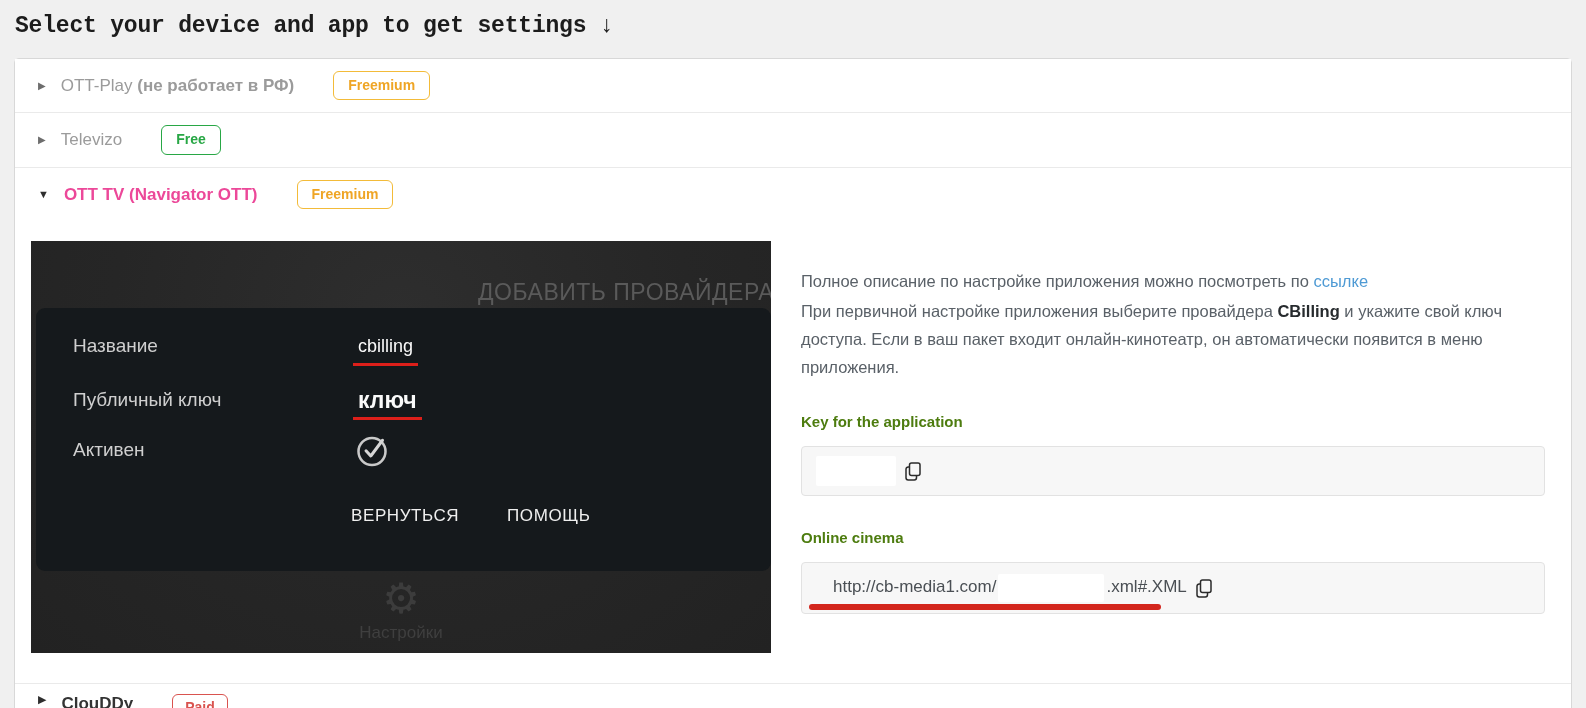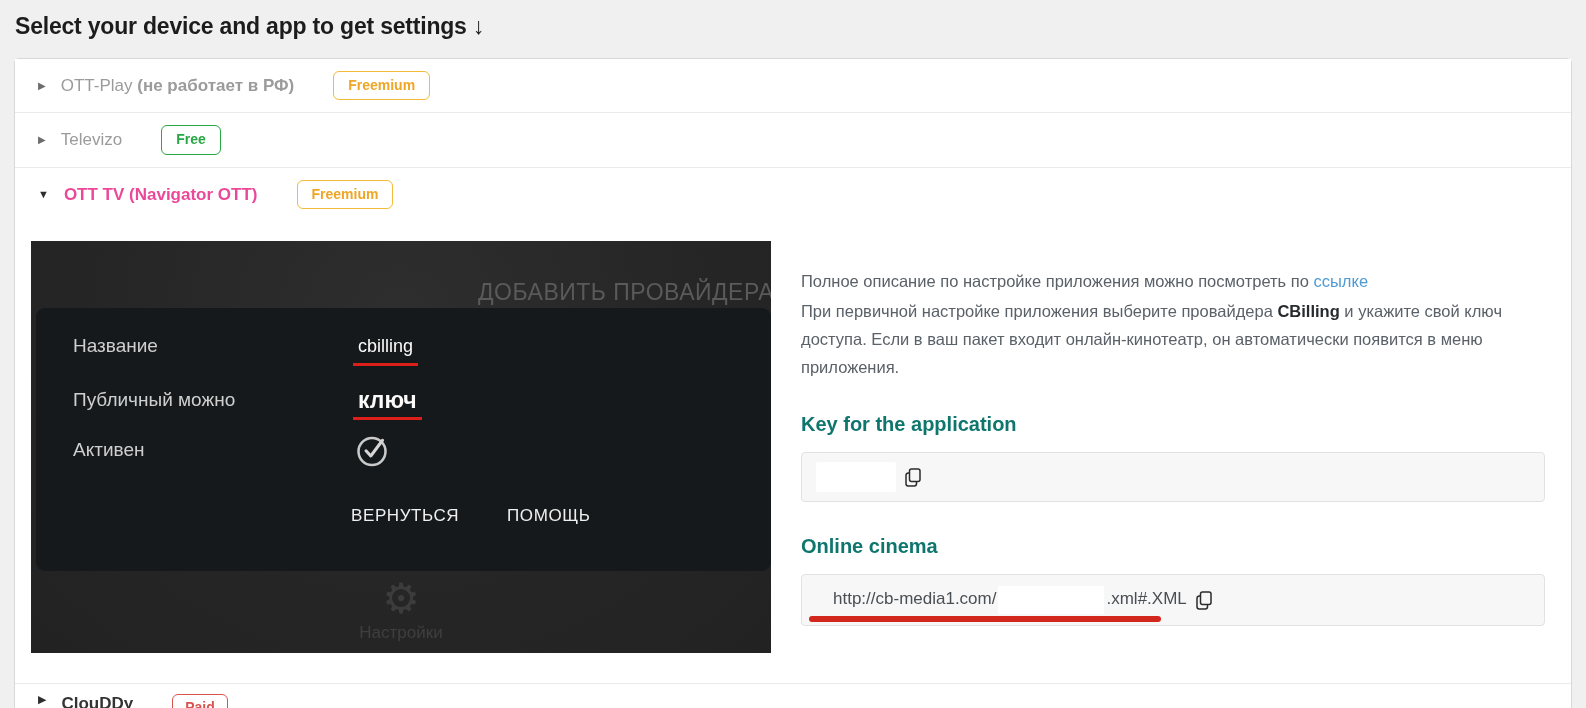--- a/index.html
+++ b/index.html
@@ -1,19 +1,19 @@
 <!DOCTYPE html>
 <html><head>
 <meta charset="utf-8">
 <style>
   * { margin:0; padding:0; box-sizing:border-box; }
   html,body { width:1586px; height:708px; overflow:hidden; }
   body { background:#f0f0f0; font-family:"Liberation Sans", sans-serif; position:relative; }
 
-  .page-title { padding:13px 4px 0 15px; font-size:23px; font-weight:700; color:#1c1c1c; letter-spacing:-0.2px; }
+  .page-title { padding:13px 4px 0 15px; font-size:23px; font-weight:700; color:#1c1c1c; letter-spacing:-0.2px;font-family:Liberation Mono, monospace; }
 
   .accordion { position:absolute; top:58px; left:14px; right:14px; background:#fff;
                border:1px solid #d8d8d8; border-radius:5px 5px 0 0; }
 
   .acc-row { display:flex; align-items:center; padding:0 23px; background:#fff; }
   .acc-row + .acc-row, .acc-sep { border-top:1px solid #eaeaea; }
   .row-h53 { height:53px; }
   .row-h55 { height:55px; }
   .row-h54 { height:54px; border-top:1px solid #eaeaea; }
   .row-last { height:40px; border-top:1px solid #eaeaea; align-items:flex-start; padding-top:10px; }
@@ -54,21 +54,21 @@
   .shot-footer { position:absolute; left:0; right:0; top:336px; text-align:center; }
   .gear { font-family:"DejaVu Sans", sans-serif; font-size:42px; color:#3c3c3c; line-height:44px; display:block; }
   .shot-footer-label { font-size:17px; color:#3f3f3f; margin-top:2px; }
 
   
   .instructions { flex:1; margin-left:30px; min-width:0; }
   .para { font-size:16.5px; line-height:28px; color:#5a6168; margin-top:2px; }
   .para b { color:#272b2e; }
   .para2 { margin-top:26px; }
   .link { color:#4e9ad4; cursor:pointer; }
-  .field-title { font-size:20px; font-weight:700; color:#0f766e; }
+  .field-title { font-size:15px; font-weight:700; color:#4d7c0f; }
   .t-key { margin-top:32px; } .t-cinema { margin-top:33px; }
   .value-box { position:relative; margin-top:16px; height:50px; background:#f7f7f7;
                border:1px solid #e2e2e2; border-radius:4px; display:flex; align-items:center; padding-left:14px; }
   .value-box.cinema { height:52px; padding-left:31px; }
   .redacted { background:#fff; border-radius:2px; }
   .redact-key { width:80px; height:30px; }
   .redact-url { display:inline-block; width:106px; height:28px; vertical-align:middle; margin:0 2px; }
   .url-text { font-size:17px; color:#4a4f54; white-space:nowrap; }
   .copy-btn { margin-left:9px; cursor:pointer; display:inline-flex; align-items:center; }
   .red-bar { position:absolute; left:7px; bottom:3px; width:352px; height:6px; background:#d3261d; border-radius:3px; }
@@ -102,21 +102,21 @@
 
   <div class="acc-content">
 
     <div class="shot">
       <div class="shot-header">ДОБАВИТЬ ПРОВАЙДЕРА</div>
 
       <div class="shot-panel">
         <div class="f-label l1">Название</div>
         <div class="f-value v1">cbilling</div>
 
-        <div class="f-label l2">Публичный можно</div>
+        <div class="f-label l2">Публичный ключ</div>
         <div class="f-value v2">ключ</div>
 
         <div class="f-label l3">Активен</div>
         <div class="check-wrap">
           <svg width="36" height="36" viewBox="0 0 24 24" fill="none">
             <circle cx="12" cy="13" r="9" stroke="#c9c9c9" stroke-width="1.7"></circle>
             <path d="M8 12.5 L11.2 16 L19 5.5" stroke="#d6d6d6" stroke-width="2" fill="none" stroke-linecap="round" stroke-linejoin="round"></path>
           </svg>
         </div>
 

